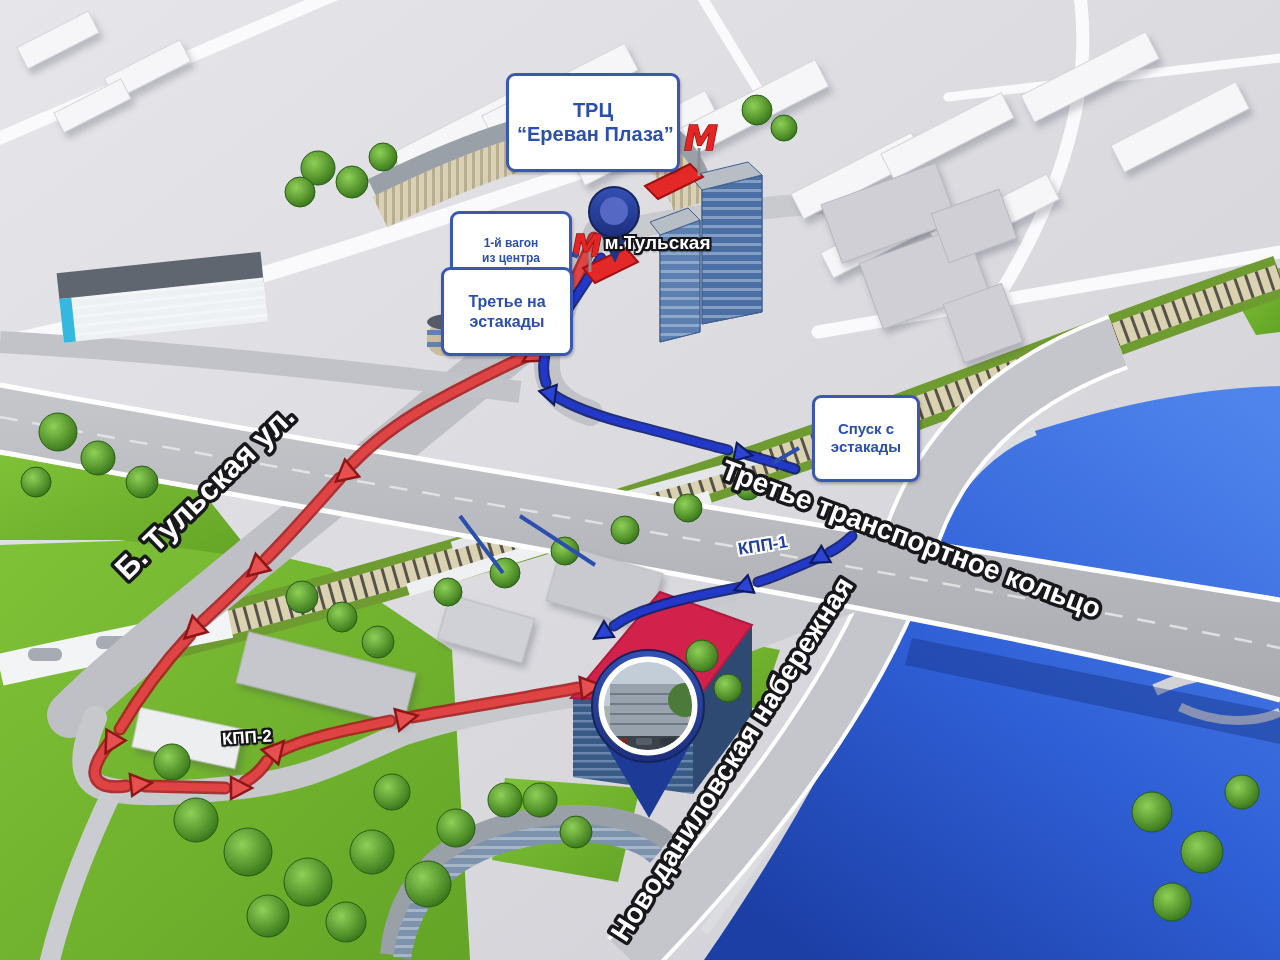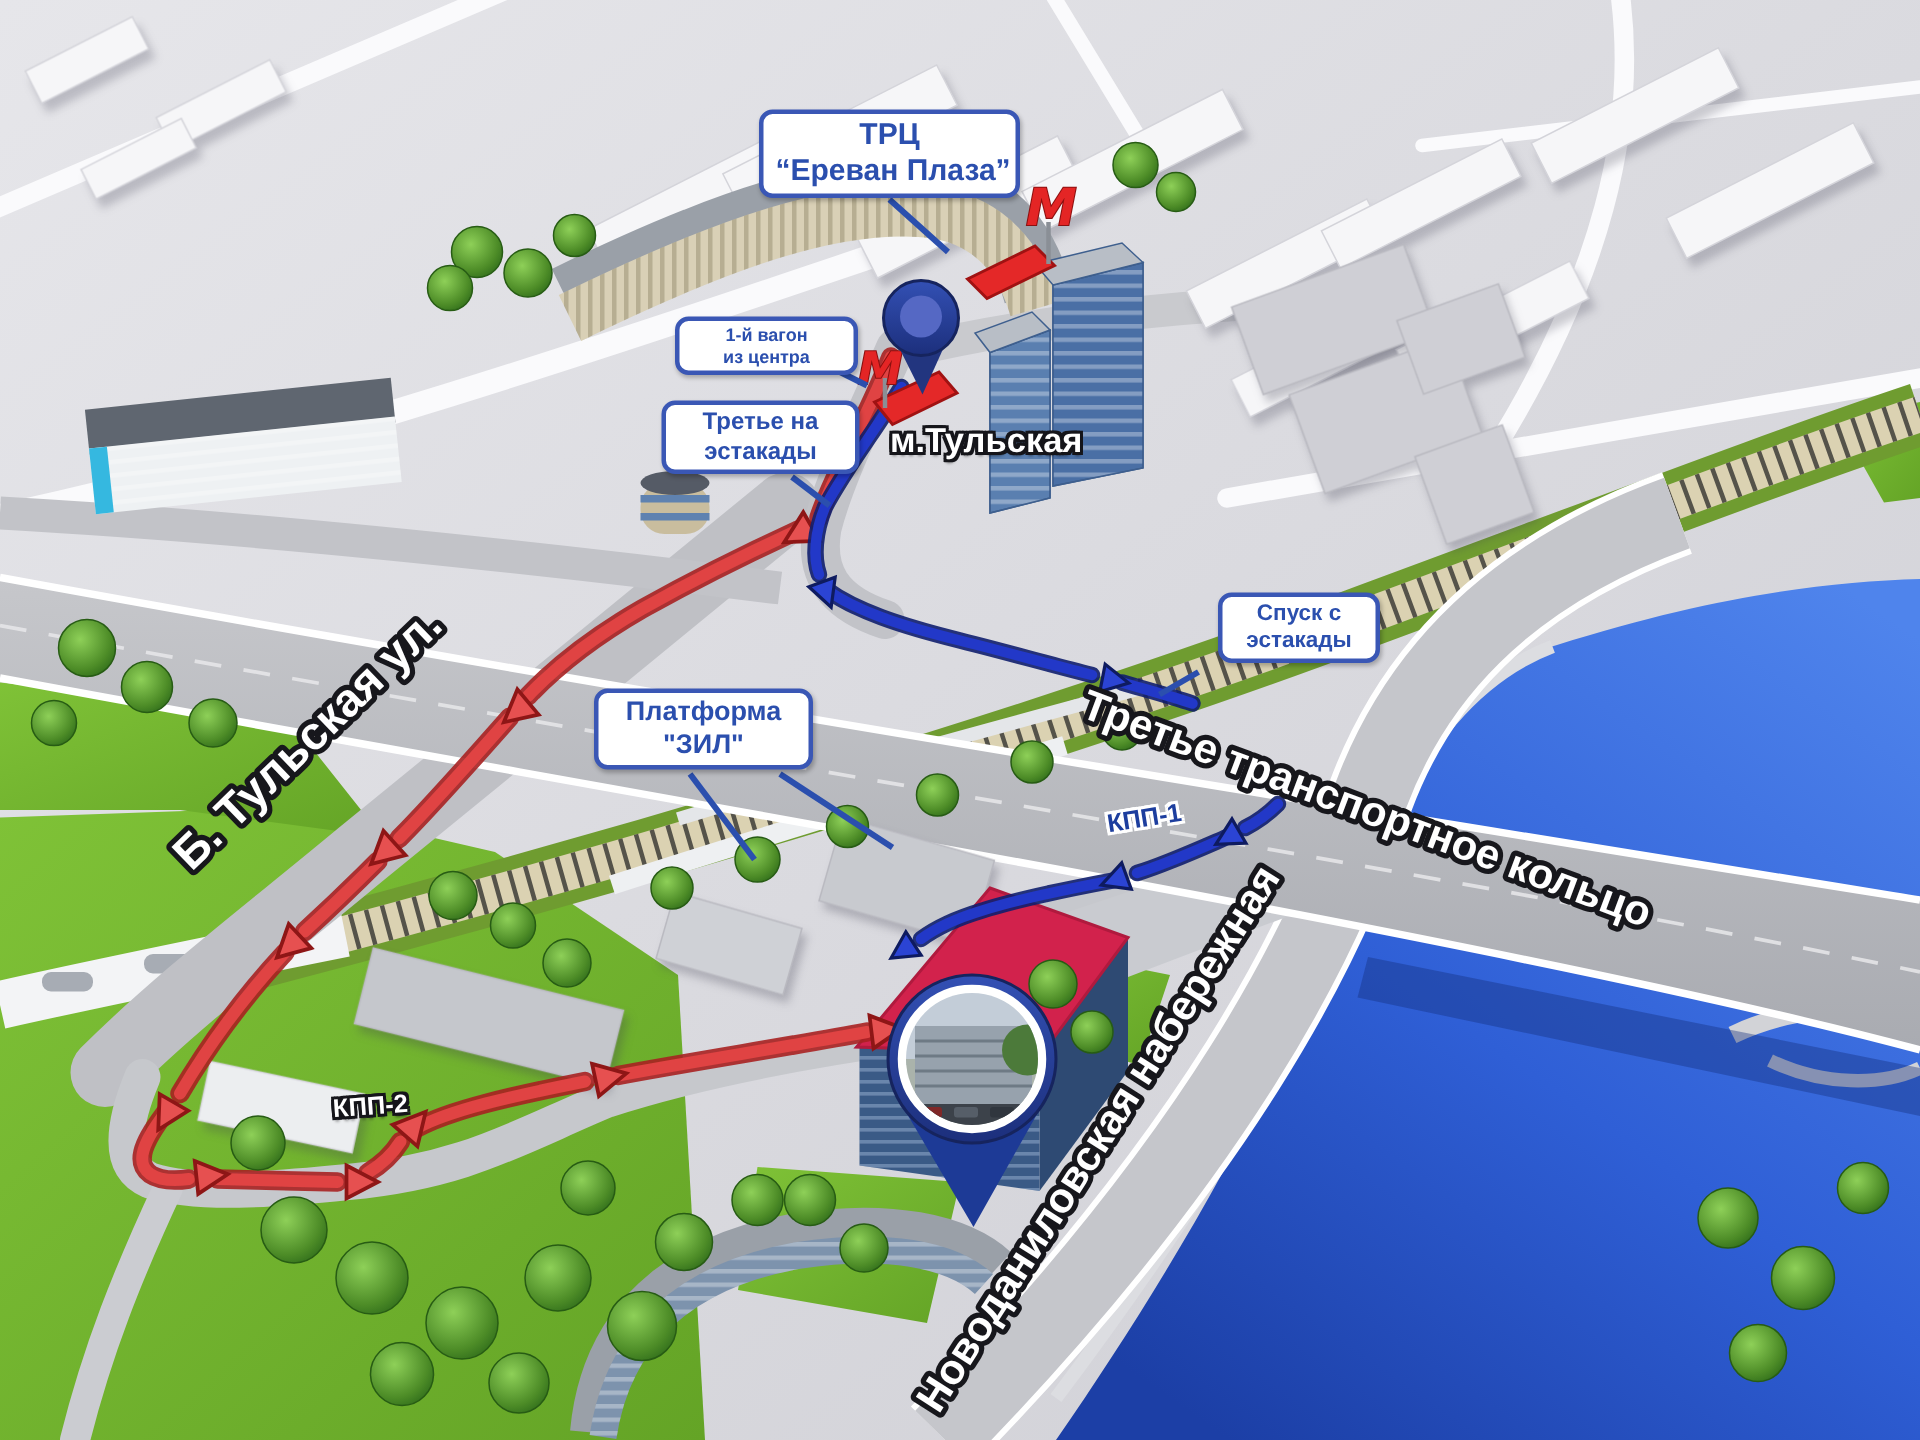--- a/index.html
+++ b/index.html
@@ -2,21 +2,21 @@
 <html><head>
 <meta charset="utf-8">
 <style>
   html,body{margin:0;padding:0;background:#888;}
   .stage{position:relative;width:1280px;height:960px;overflow:hidden;
          font-family:"Liberation Sans", sans-serif;background:#dcdce0;}
   .stage svg{position:absolute;left:0;top:0;}
   
   .callout{position:absolute;background:#fff;border:3px solid #3a57b5;border-radius:9px;
            color:#2b4fae;font-weight:bold;text-align:center;line-height:1.22;
-           padding:2px 8px;box-shadow:1px 2px 3px rgba(0,0,0,.25);z-index:30;}
+           padding:22px 8px;box-shadow:1px 2px 3px rgba(0,0,0,.25);z-index:30;}
   .callout span{display:block;white-space:nowrap;}
   
   .maplabel{position:absolute;font-weight:bold;white-space:nowrap;z-index:28;text-align:center;}
   .lab-white{color:#fff;text-shadow:-2px 0 #15151a,2px 0 #15151a,0 -2px #15151a,0 2px #15151a,
              -2px -2px #15151a,2px 2px #15151a,-2px 2px #15151a,2px -2px #15151a,0 3px 2px rgba(0,0,0,.45);}
   .lab-blue{color:#1d3e9e;text-shadow:-2px 0 #fff,2px 0 #fff,0 -2px #fff,0 2px #fff,
             -2px -2px #fff,2px 2px #fff,-2px 2px #fff,2px -2px #fff;}
   .slabs{filter:drop-shadow(4px 6px 3px rgba(60,60,80,.25));}
   .boxes{filter:drop-shadow(3px 5px 3px rgba(60,60,80,.28));}
   .street-text{font-weight:bold;fill:#fff;stroke:#17171c;paint-order:stroke;
@@ -383,24 +383,20 @@
 <div class="callout" style="left:441px;top:267px;width:110px;font-size:16px;">
   <span>Третье на</span>
   <span>эстакады</span>
 </div>
 
 <div class="callout" style="left:812px;top:395px;width:86px;font-size:15px;">
   <span>Спуск с</span>
   <span>эстакады</span>
 </div>
 
-<div class="callout" style="left:396px;top:459px;width:124px;font-size:18px;">
-  <span>Платформа</span>
-  <span>"ЗИЛ"</span>
-</div>
-
-<div class="maplabel lab-white" style="left:575px;top:232px;width:165px;font-size:23px;margin-top:48px;">м.Тульская</div>
+
+<div class="maplabel lab-white" style="left:575px;top:232px;width:165px;font-size:19px;">м.Тульская</div>
 
 
 <div class="maplabel lab-blue" style="left:738px;top:536px;font-size:17px;transform:rotate(-9deg);">КПП-1</div>
 
 <div class="maplabel lab-white" style="left:222px;top:728px;font-size:17px;transform:rotate(-4deg);">КПП-2</div>
 </div>
 
 </body></html>

